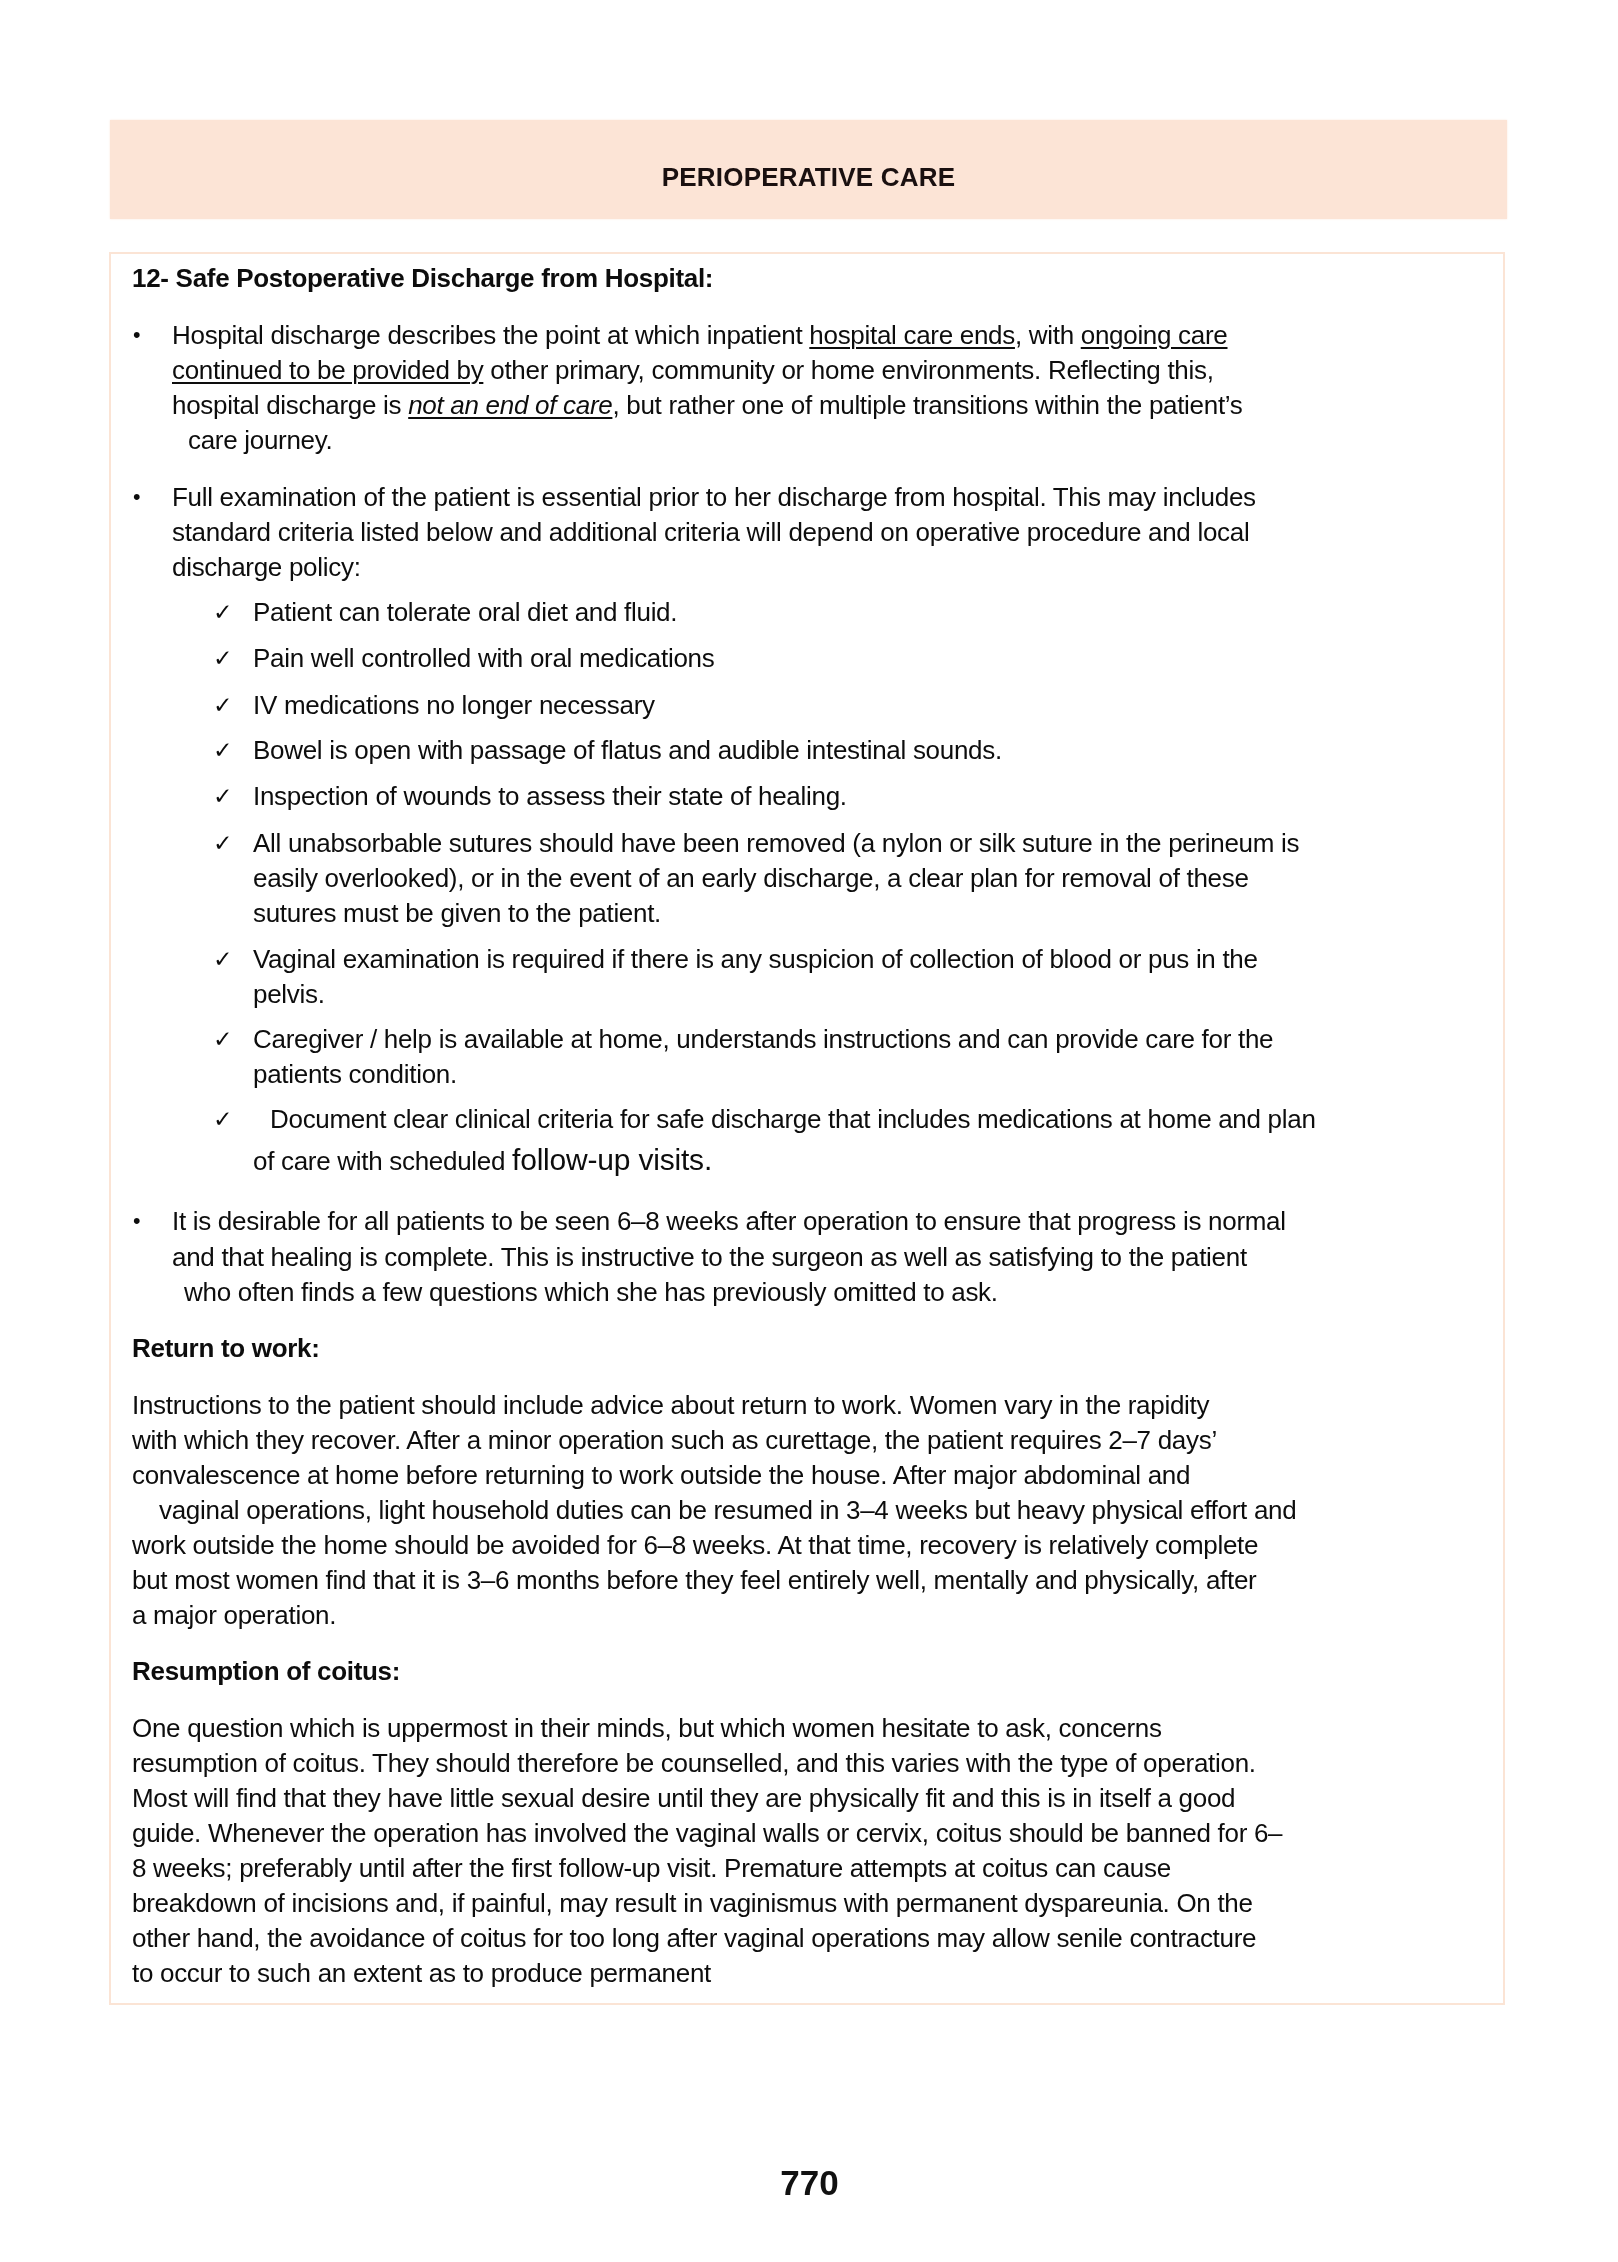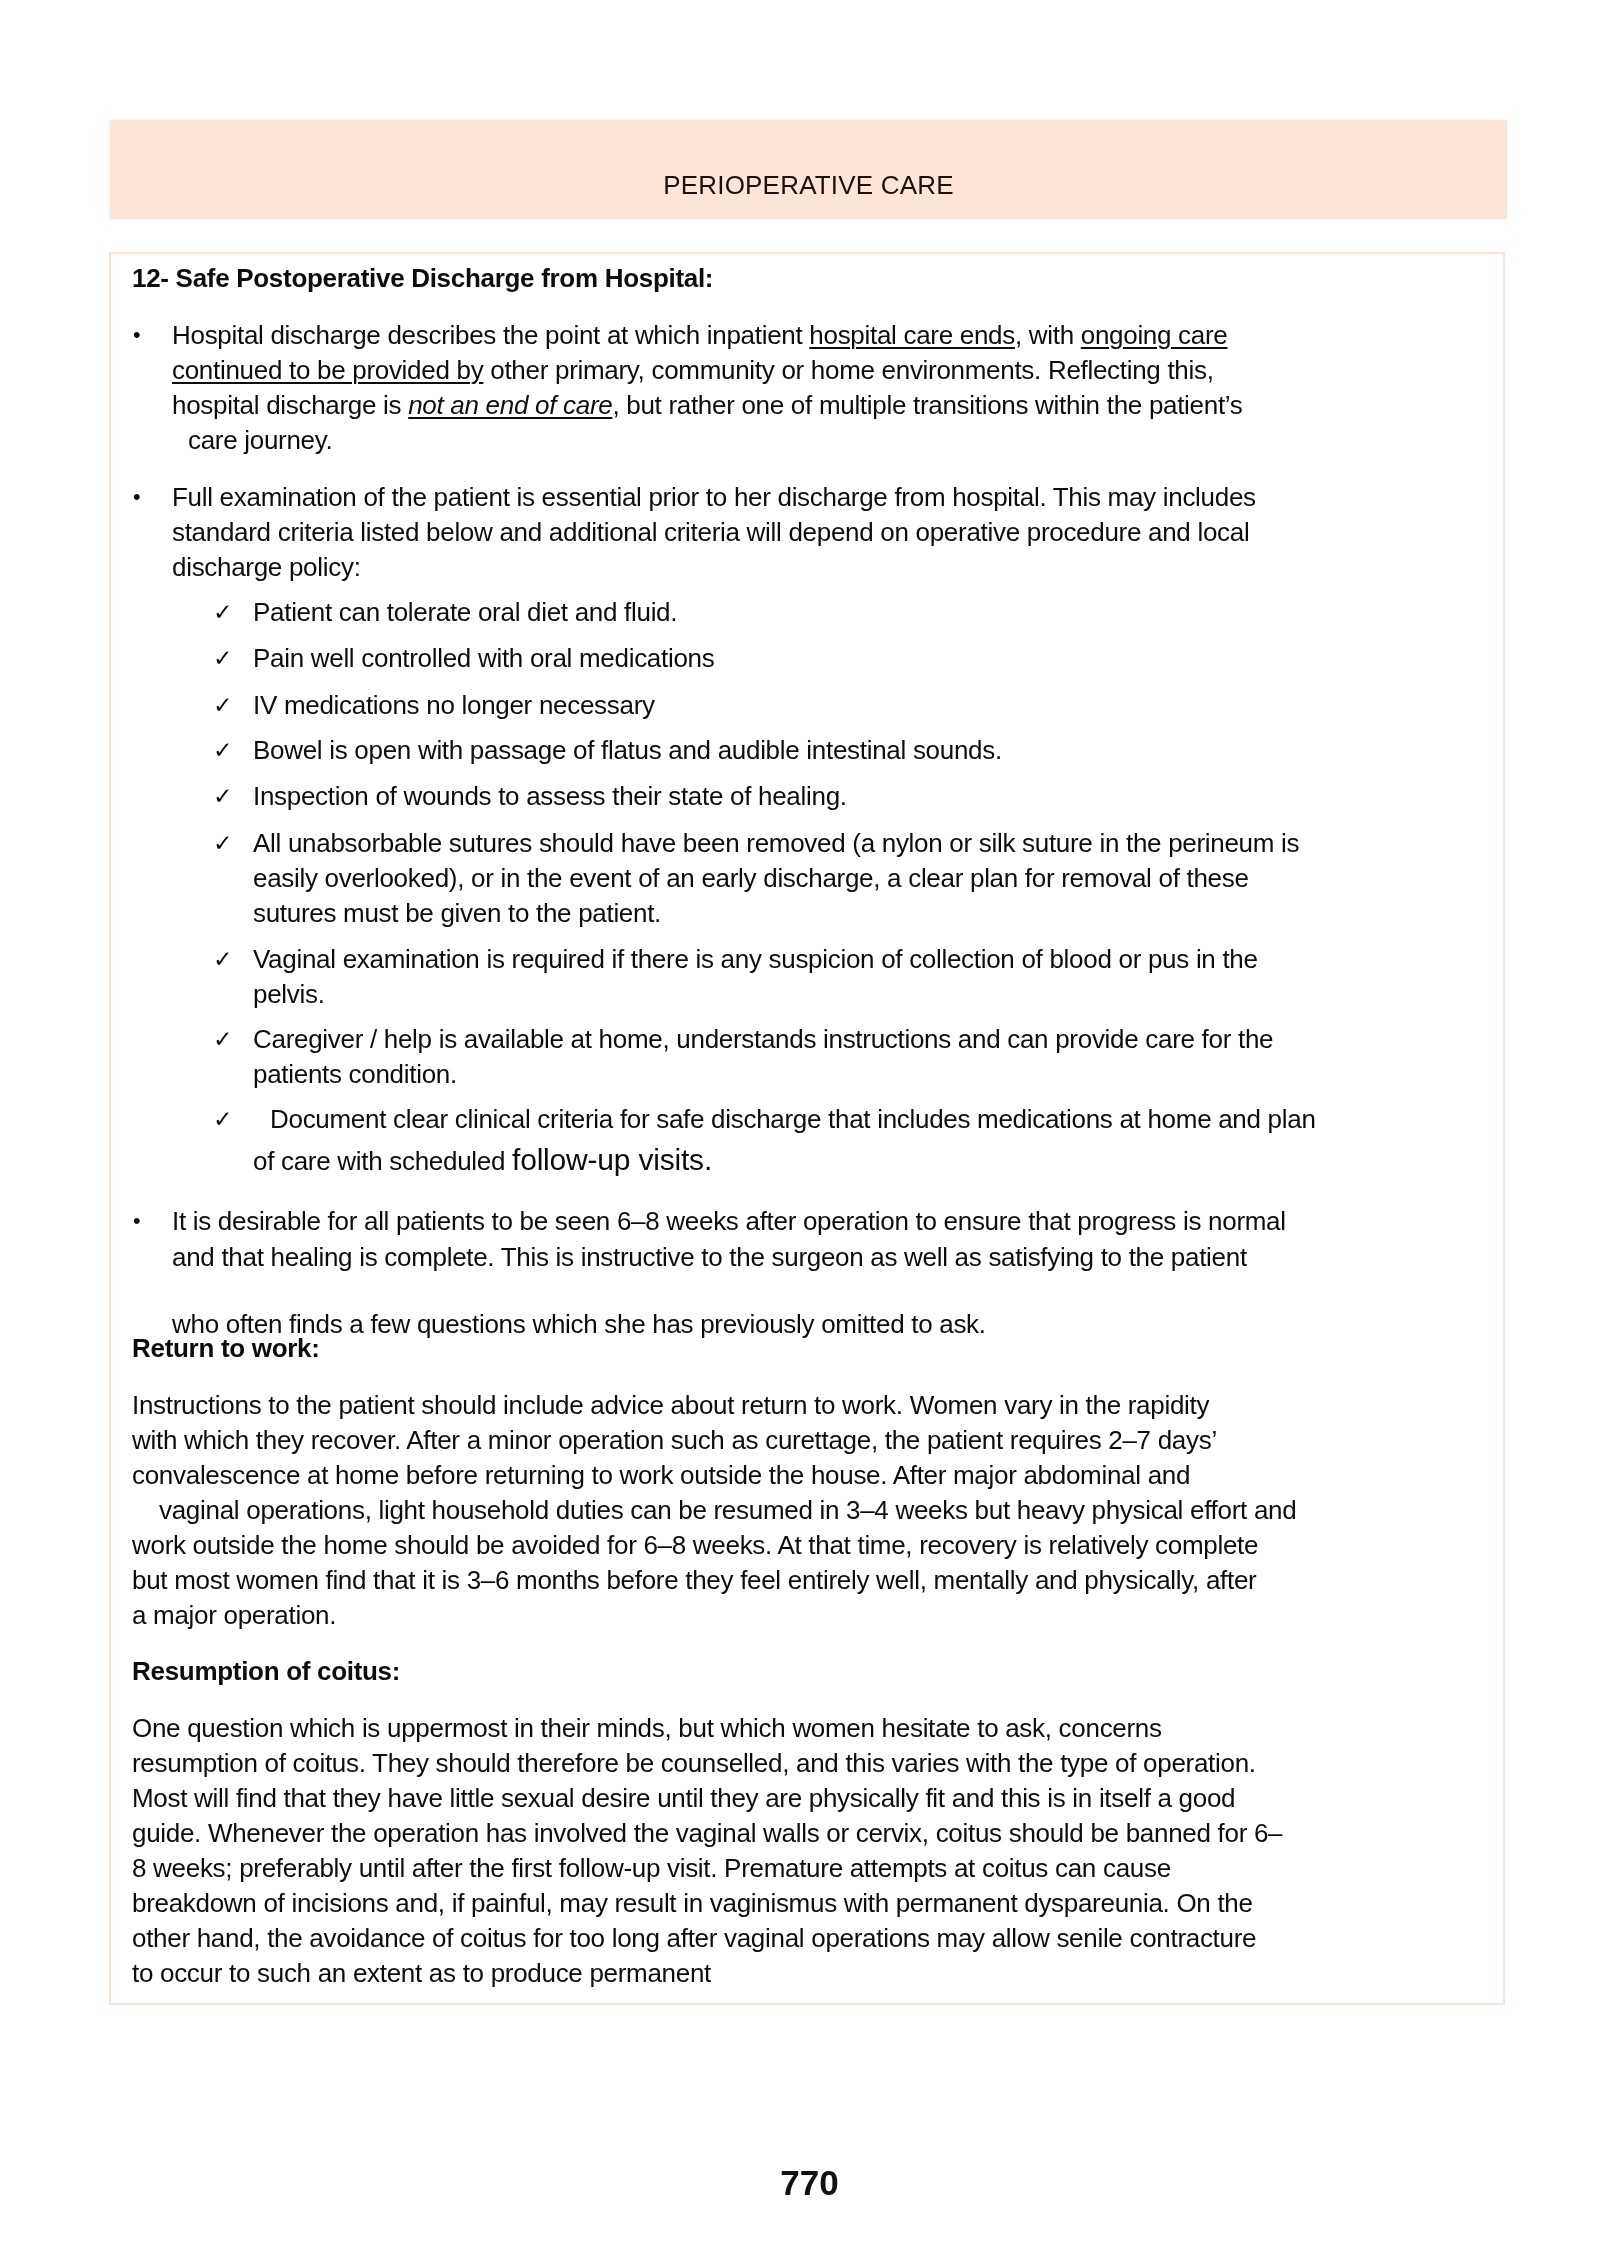--- a/index.html
+++ b/index.html
@@ -1,21 +1,21 @@
 <!DOCTYPE html>
 <html><head>
 <meta charset="utf-8">
 <style>
   html, body { margin: 0; padding: 0; background: #ffffff; }
   body { width: 1619px; height: 2263px; position: relative; overflow: hidden;
          font-family: "Liberation Sans", sans-serif; color: #0d0d0d; }
   .header-band { position: absolute; left: 110px; top: 120px; width: 1397px; height: 99px;
                  background: #fce4d6; box-shadow: 0 0 2px #fbe9de; }
-  .header-title { position: absolute; left: 0; right: 0; top: 16px; height: 77px; line-height: 99px;
-                  text-align: center; font-size: 26px; letter-spacing: 0.2px; color: #1a1010; font-weight: normal; }
+  .header-title { position: absolute; left: 0; right: 0; top: 8px; height: 77px; line-height: 99px;
+                  text-align: center; font-size: 26px; letter-spacing: 0.2px; color: #1a1010; font-weight: bold; }
   .content-box { position: absolute; left: 109px; top: 252px; width: 1396px; height: 1753px;
                  border: 2.9px solid #fbe4d5; box-sizing: border-box; background: #ffffff; }
   .line { position: absolute; white-space: nowrap; font-size: 26px; letter-spacing: -0.3px;
           line-height: 35px; height: 35px; }
   .bold { font-weight: bold; }
   .u { text-decoration: underline; text-decoration-thickness: 2px; text-underline-offset: 2.9px; }
   .i { font-style: italic; }
   .big { font-size: 30px; letter-spacing: -0.2px; }
   .bullet { position: absolute; font-size: 21.5px; line-height: 35px; height: 35px; }
   .check { position: absolute; font-size: 23.4px; line-height: 35px; height: 35px; font-family: "DejaVu Sans", sans-serif; }
@@ -61,21 +61,21 @@
     <div class="line" style="left: 253px; top: 977px;"><span>pelvis.</span></div>
     <div class="check" style="left: 213px; top: 1022px;">✓</div>
     <div class="line" style="left: 253px; top: 1022px;"><span>Caregiver / help is available at home, understands instructions and can provide care for the</span></div>
     <div class="line" style="left: 253px; top: 1057px;"><span>patients condition.</span></div>
     <div class="check" style="left: 213px; top: 1102px;">✓</div>
     <div class="line" style="left: 270px; top: 1102px;"><span>Document clear clinical criteria for safe discharge that includes medications at home and plan</span></div>
     <div class="line" style="left: 253px; top: 1142px;"><span>of care with scheduled </span><span class="big">follow-up visits.</span></div>
     <div class="bullet" style="left: 133px; top: 1204px;">•</div>
     <div class="line" style="left: 172px; top: 1204px;"><span>It is desirable for all patients to be seen 6–8 weeks after operation to ensure that progress is normal</span></div>
     <div class="line" style="left: 172px; top: 1240px;"><span>and that healing is complete. This is instructive to the surgeon as well as satisfying to the patient</span></div>
-    <div class="line" style="left: 172px; top: 1275px; margin-top: 32px;"><span>who often finds a few questions which she has previously omitted to ask.</span></div>
+    <div class="line" style="left: 184px; top: 1275px;"><span>who often finds a few questions which she has previously omitted to ask.</span></div>
     <div class="line bold" style="left: 132px; top: 1331px;">Return to work:</div>
     <div class="line" style="left: 132px; top: 1388px;">Instructions to the patient should include advice about return to work. Women vary in the rapidity</div>
     <div class="line" style="left: 132px; top: 1423px;">with which they recover. After a minor operation such as curettage, the patient requires 2–7 days’</div>
     <div class="line" style="left: 132px; top: 1458px;">convalescence at home before returning to work outside the house. After major abdominal and</div>
     <div class="line" style="left: 115px; top: 1493px; margin-left: 44px;">vaginal operations, light household duties can be resumed in 3–4 weeks but heavy physical effort and</div>
     <div class="line" style="left: 132px; top: 1528px;">work outside the home should be avoided for 6–8 weeks. At that time, recovery is relatively complete</div>
     <div class="line" style="left: 132px; top: 1563px;">but most women find that it is 3–6 months before they feel entirely well, mentally and physically, after</div>
     <div class="line" style="left: 132px; top: 1598px;">a major operation.</div>
     <div class="line bold" style="left: 132px; top: 1654px;">Resumption of coitus:</div>
     <div class="line" style="left: 132px; top: 1711px;">One question which is uppermost in their minds, but which women hesitate to ask, concerns</div>

